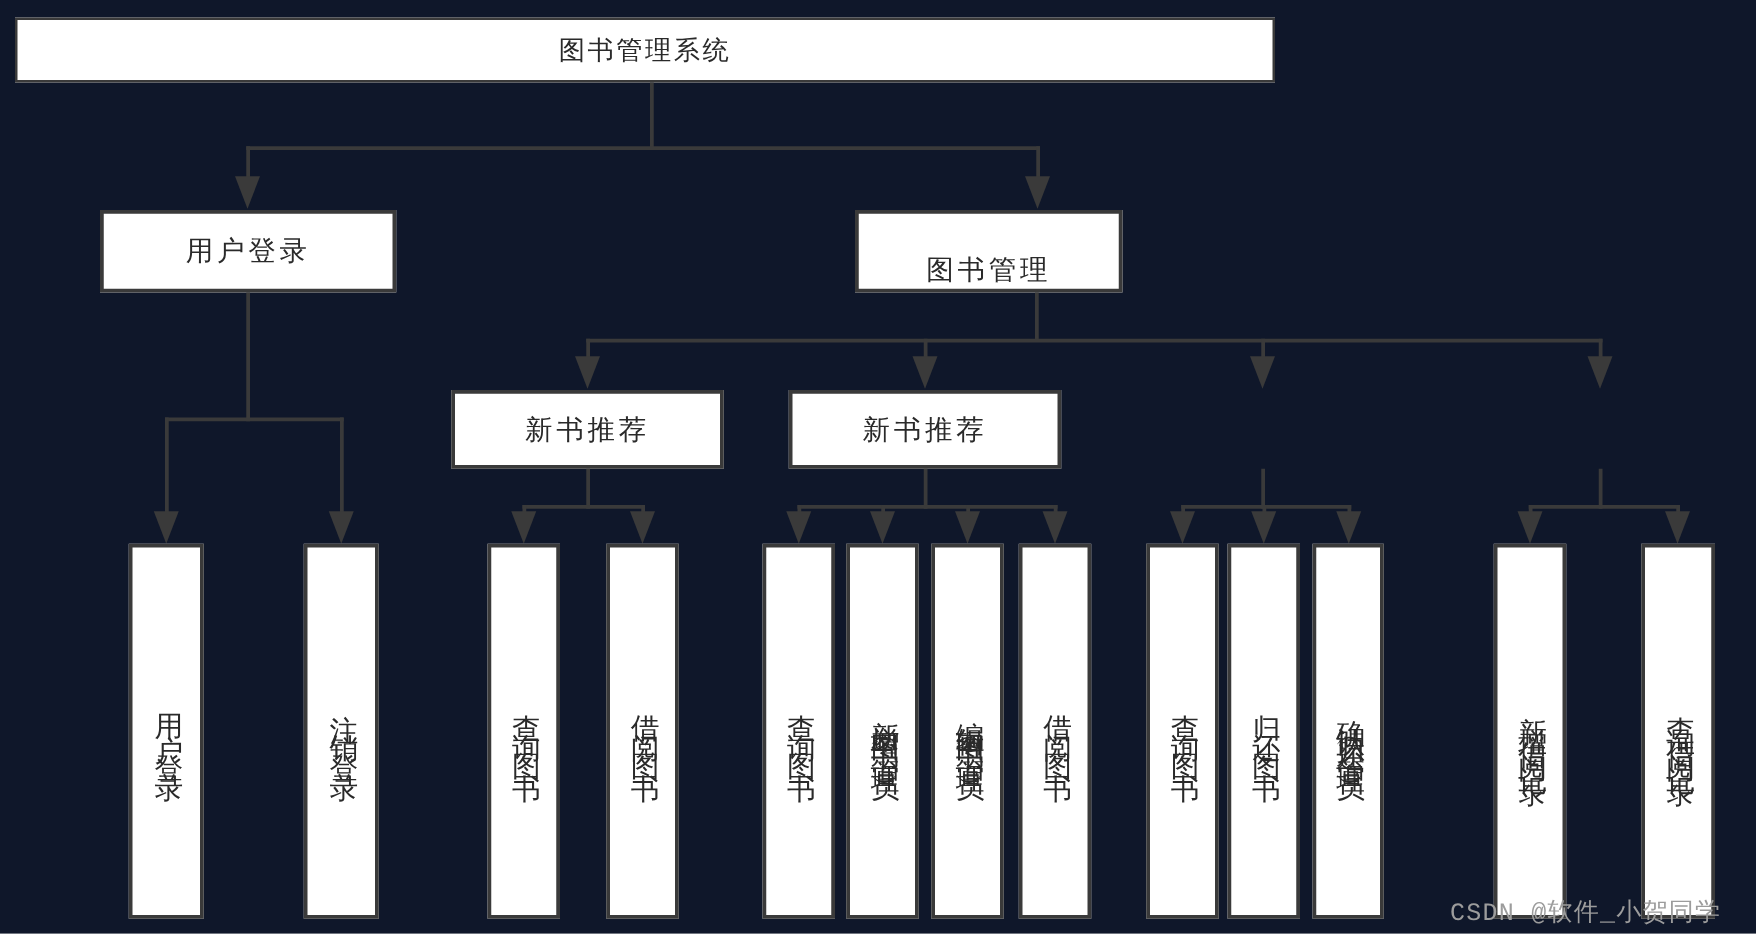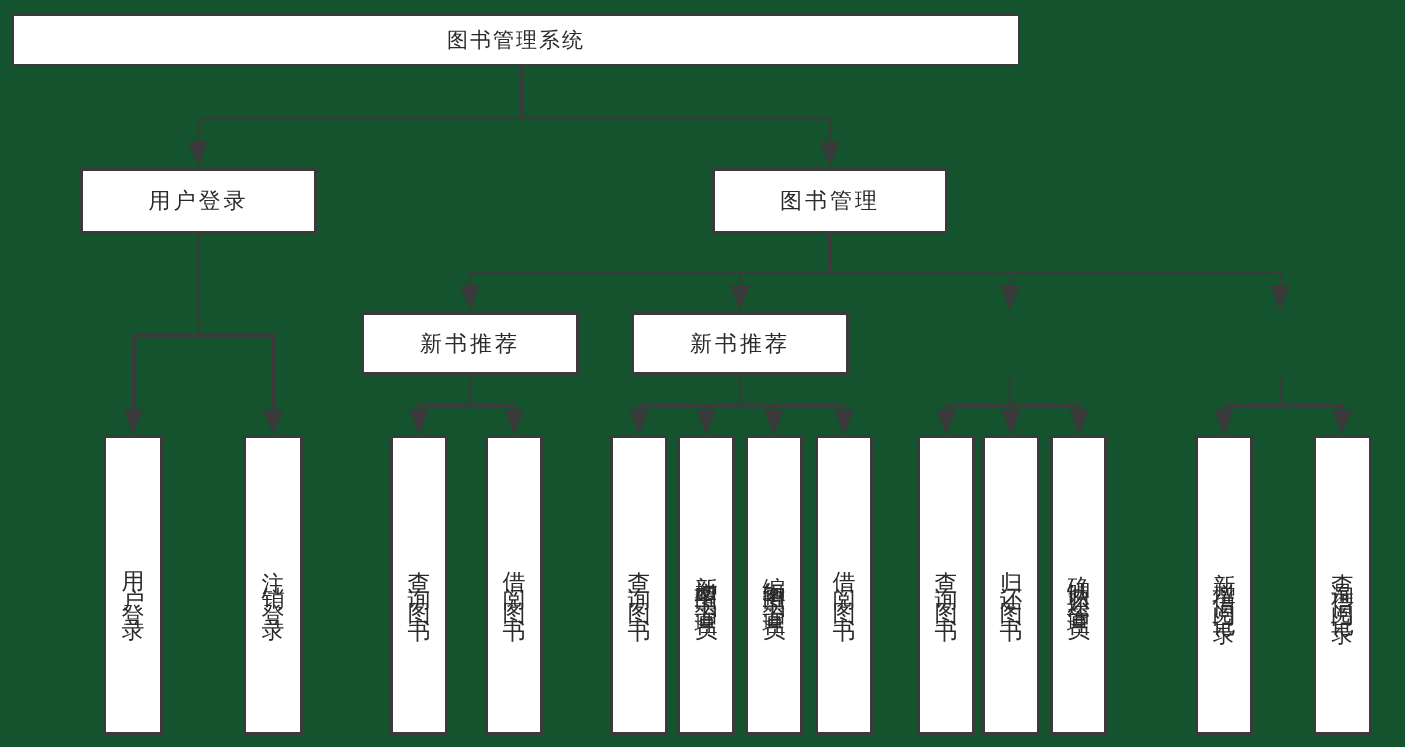--- a/index.html
+++ b/index.html
@@ -1,21 +1,21 @@
 <!DOCTYPE html>
 <html><head>
 <meta charset="utf-8">
 <style>
   html, body { margin: 0; padding: 0; background: #ffffff; }
   .canvas {
     position: relative;
     width: 1405px;
     height: 747px;
-    background: #14532d;
-    font-family: Liberation Sans, sans-serif;
+    background: #0f172a;
+    font-family: Liberation Mono, monospace;
     overflow: hidden;
   }
   .box {
     position: absolute;
     background: #ffffff;
     border: 3px solid #3a3a3a;
     box-sizing: border-box;
     display: flex;
     align-items: center;
     justify-content: center;
@@ -70,21 +70,21 @@
   <div class="v" style="left:520px; top:66px; height:53px;"></div>
   <div class="h" style="left:197px; top:117px; width:635px;"></div>
   <div class="v" style="left:197px; top:117px; height:28px;"></div>
   <div class="tri" style="left:188px; top:141px;"></div>
   <div class="v" style="left:829px; top:117px; height:28px;"></div>
   <div class="tri" style="left:820px; top:141px;"></div>
 
   <div class="box hbox" style="left:80px; top:168px; width:237px; height:66px;">
     <span>用户登录</span>
   </div>
-  <div class="box hbox" style="left:712px; top:168px; width:236px; height:66px;">
+  <div class="box hbox" style="left:684px; top:168px; width:214px; height:66px;align-items:flex-end;">
     <span>图书管理</span>
   </div>
 
   <div class="v" style="left:197px; top:234px; height:103px;"></div>
   <div class="h" style="left:132px; top:334px; width:143px;"></div>
   <div class="v" style="left:132px; top:334px; height:78px;"></div>
   <div class="tri" style="left:123px; top:409px;"></div>
   <div class="v" style="left:272px; top:334px; height:78px;"></div>
   <div class="tri" style="left:263px; top:409px;"></div>
 
@@ -177,14 +177,15 @@
     <span>确认归还（管理员）</span>
   </div>
 
   <div class="box leaf sp6" style="left:1195px; top:435px; width:58px; height:300px;">
     <span>新增借阅记录</span>
   </div>
   <div class="box leaf sp6" style="left:1313px; top:435px; width:59px; height:300px;">
     <span>查询借阅记录</span>
   </div>
 
+  <div class="watermark">CSDN @软件_小贺同学</div>
 
 </div>
 
 </body></html>

